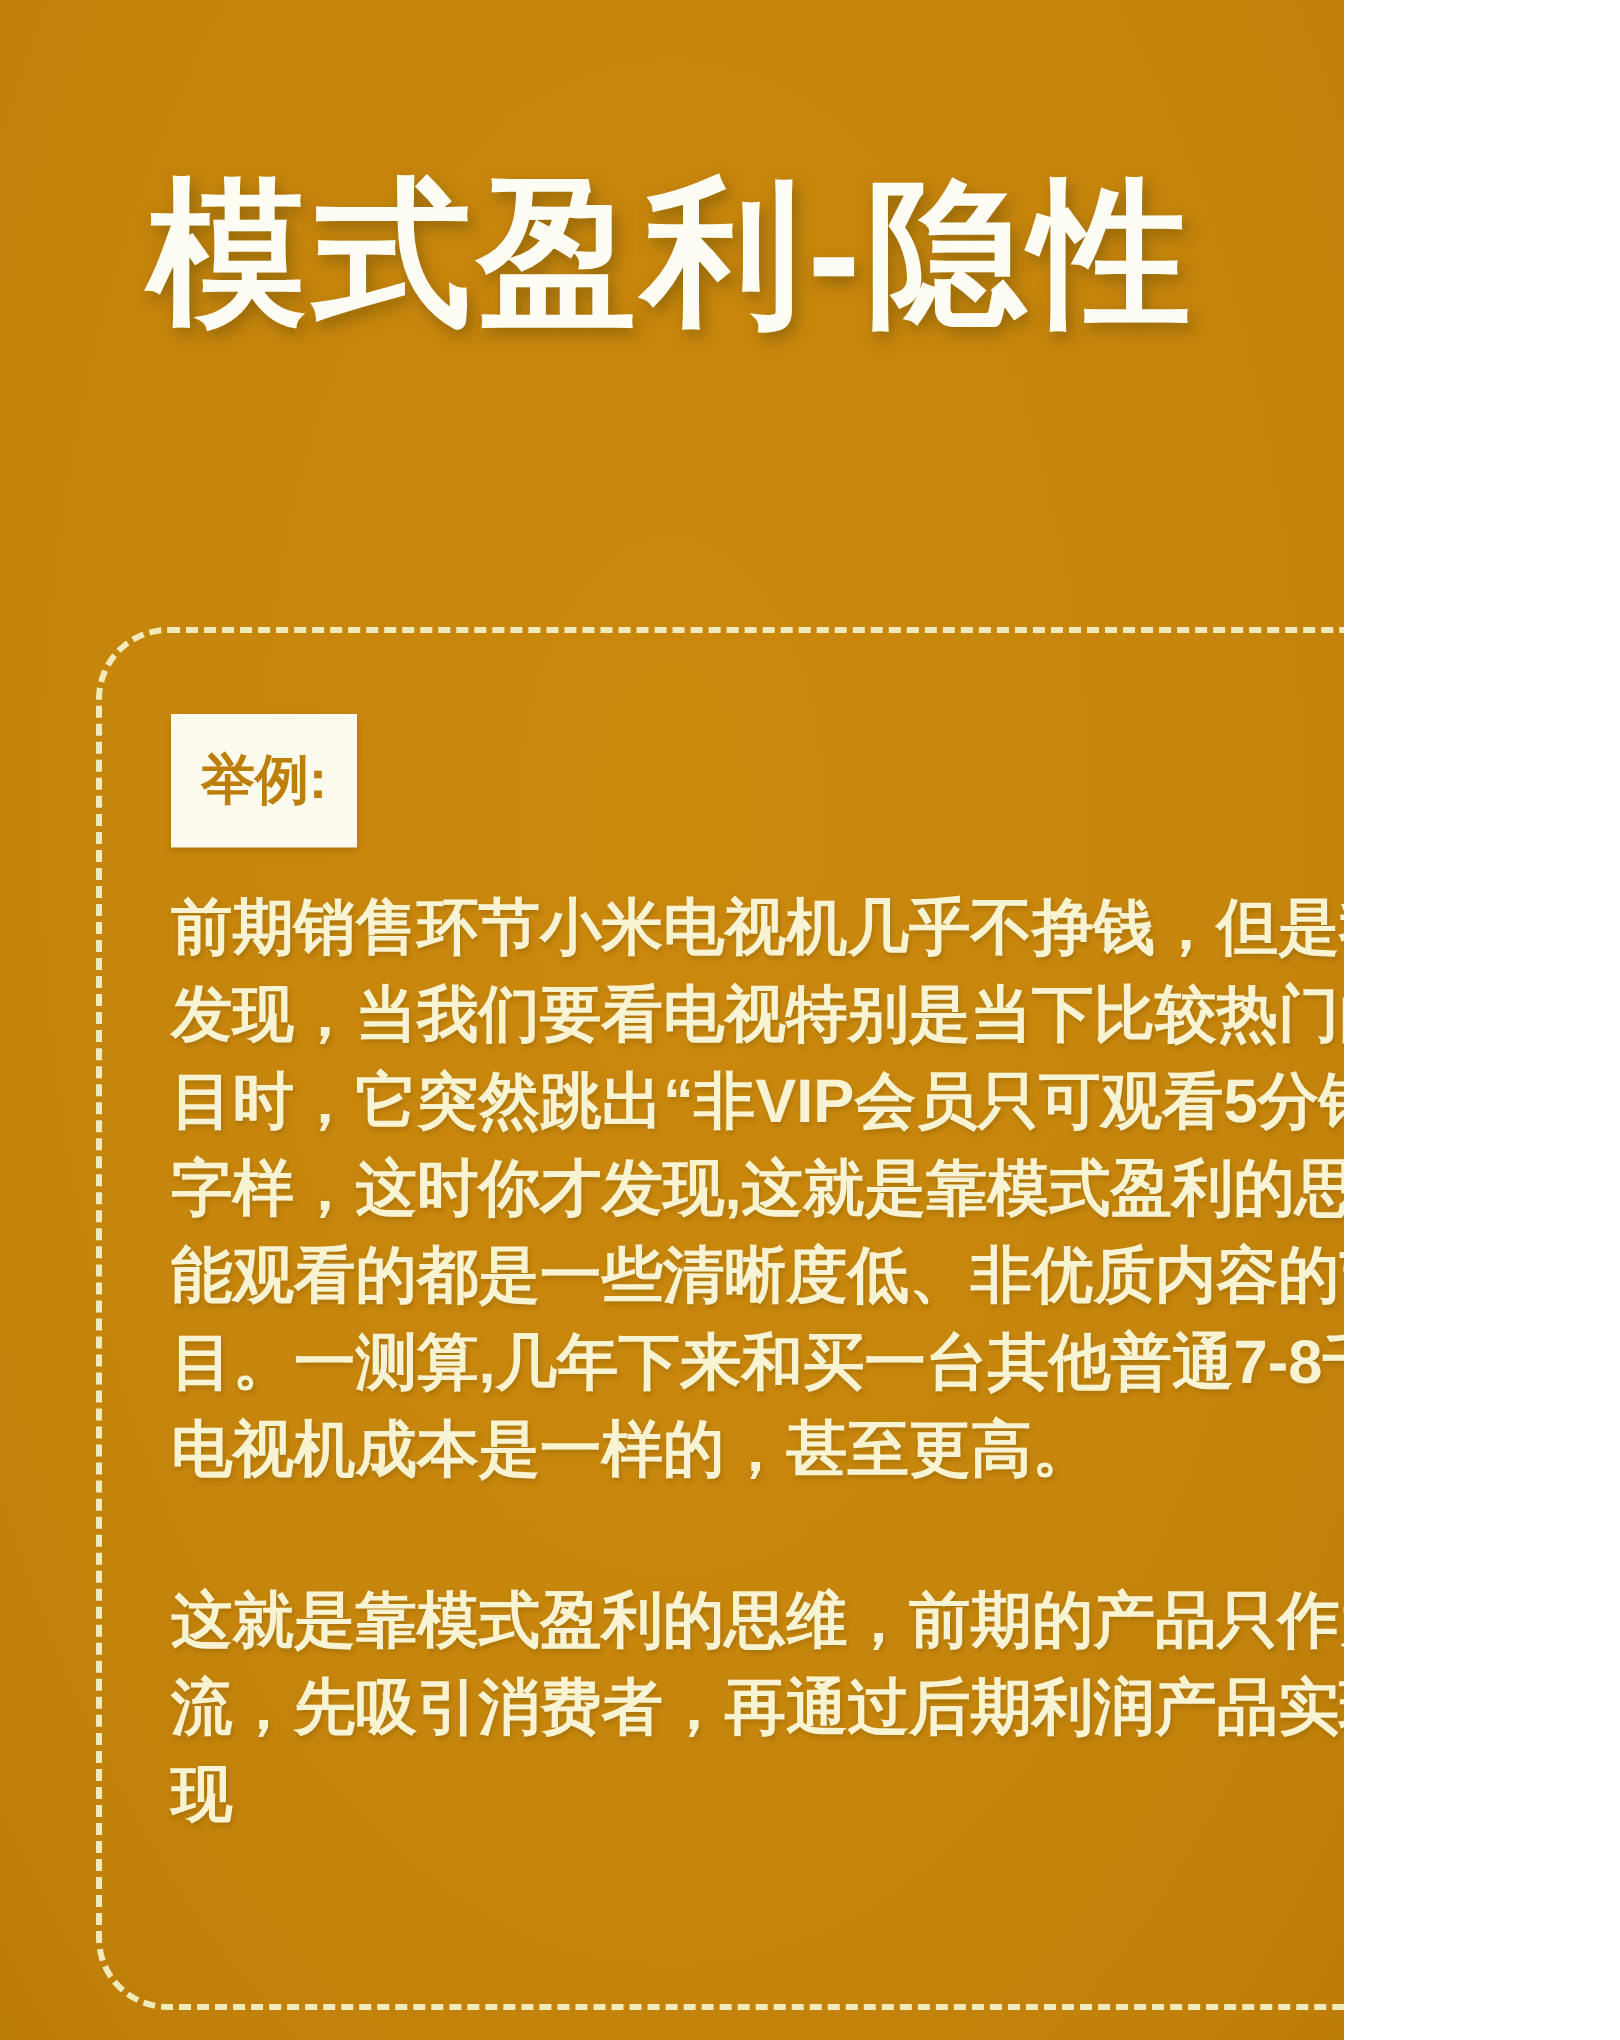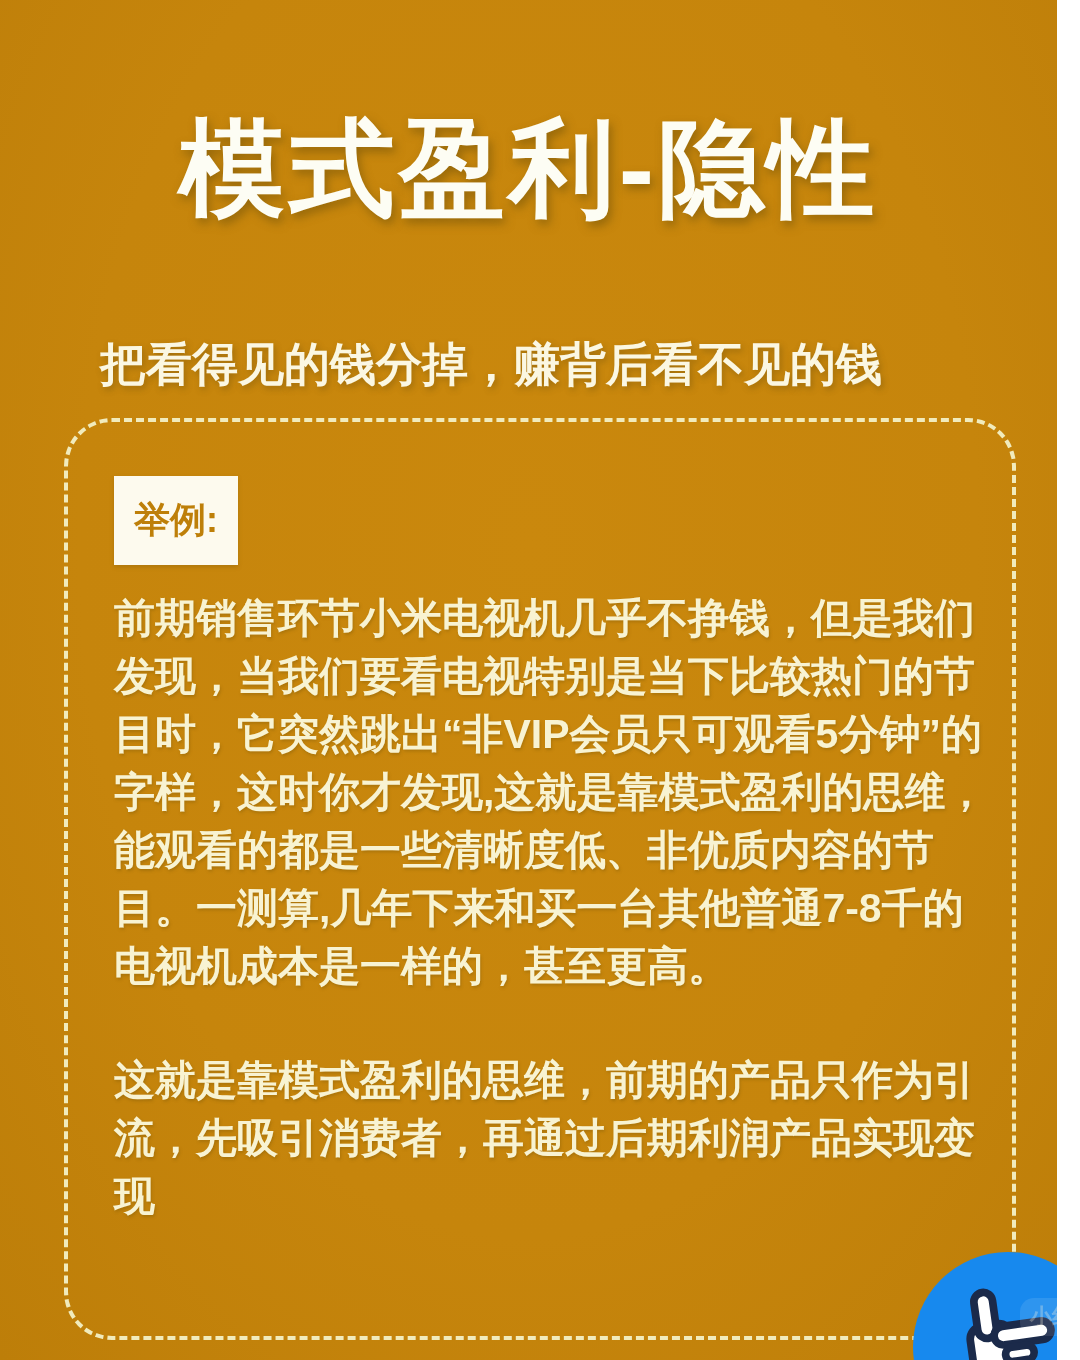--- a/index.html
+++ b/index.html
@@ -2,21 +2,21 @@
 <html><head>
 <meta charset="utf-8">
 <style>
   html, body {
     margin: 0;
     padding: 0;
     font-family: "Liberation Sans", "DejaVu Sans", sans-serif;
   }
   .page {
     position: relative;
-    width: 1057px;
+    width: 896px;
     height: 1360px;
     background: #C6850C;
     background: radial-gradient(ellipse at 50% 40%, #CA880D 0%, #C6850C 60%, #BD7E09 100%);
     overflow: hidden;
   }
   .title {
     position: absolute;
     top: 98px;
     left: 0;
     width: 100%;
@@ -101,21 +101,20 @@
     white-space: nowrap;
   }
 </style>
 </head>
 <body>
 
 <div class="page">
 
   <h1 class="title">模式盈利-隐性</h1>
 
-  <div class="subtitle">把看得见的钱分掉，赚背后看不见的钱</div>
 
   <div class="example-box">
     <span class="example-label">举例:</span>
 
 
     <p class="body-text">前期销售环节小米电视机几乎不挣钱，但是我们发现，当我们要看电视特别是当下比较热门的节目时，它突然跳出“非VIP会员只可观看5分钟”的字样，这时你才发现,这就是靠模式盈利的思维，能观看的都是一些清晰度低、非优质内容的节目。一测算,几年下来和买一台其他普通7-8千的电视机成本是一样的，甚至更高。</p>
 
     <p class="body-text conclusion">这就是靠模式盈利的思维，前期的产品只作为引流，先吸引消费者，再通过后期利润产品实现变现</p>
   </div>
 

